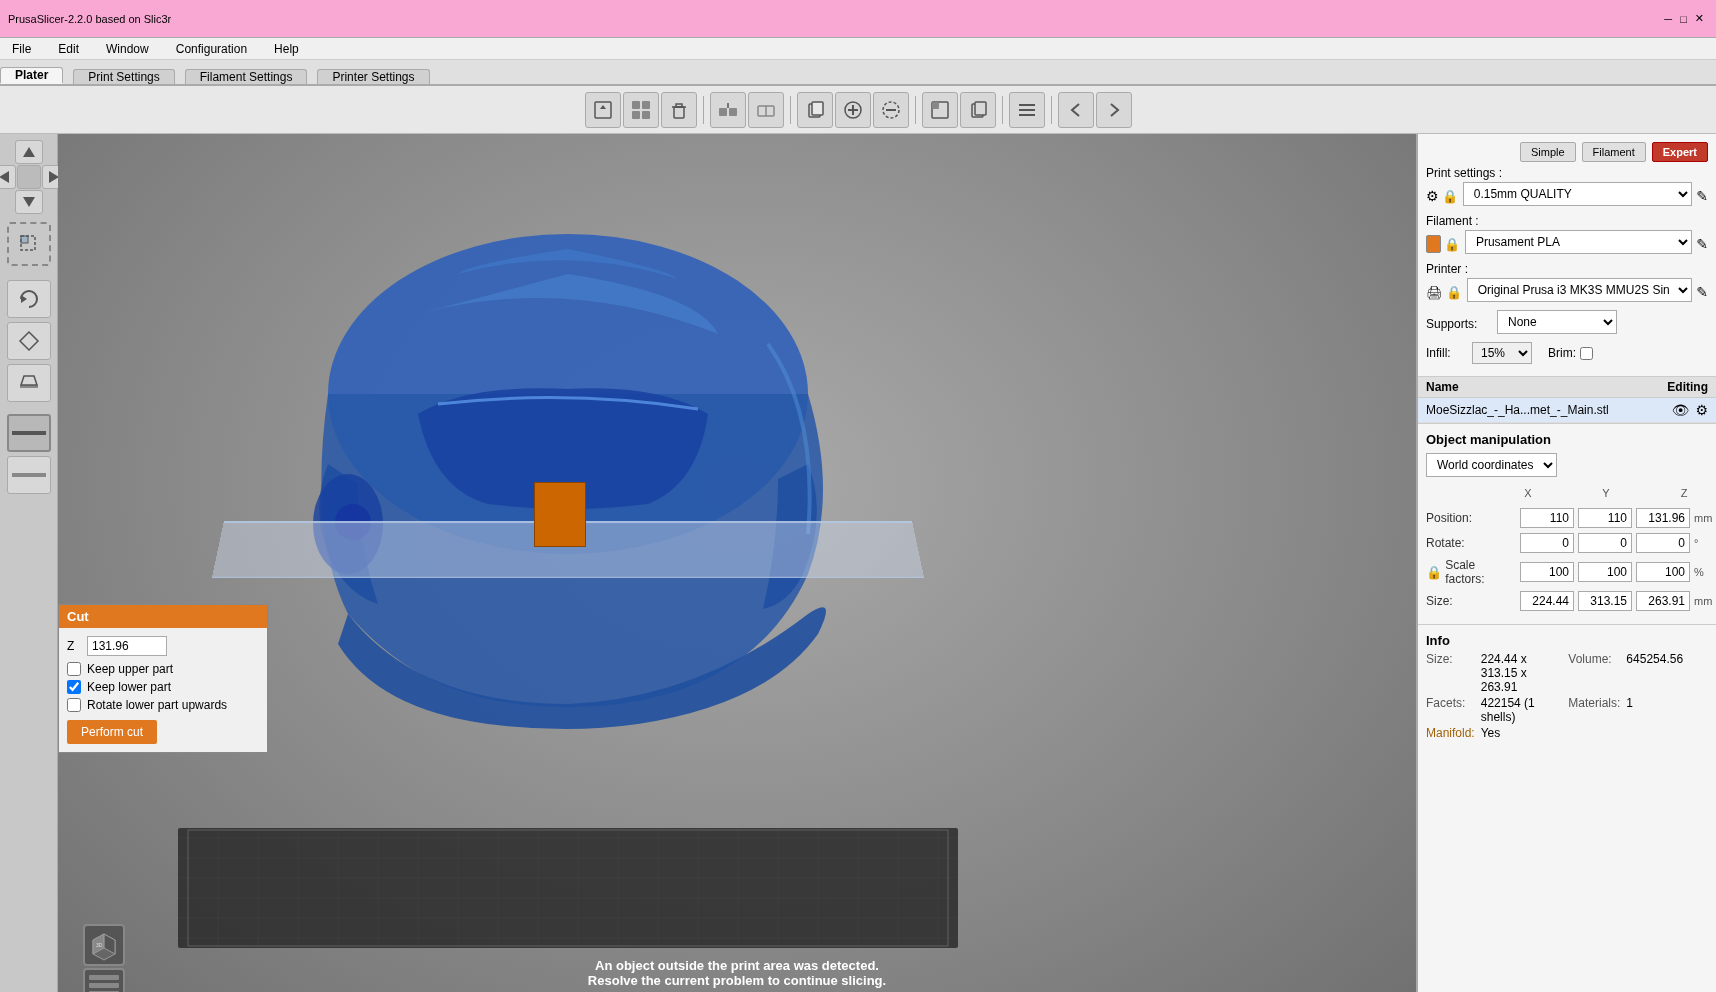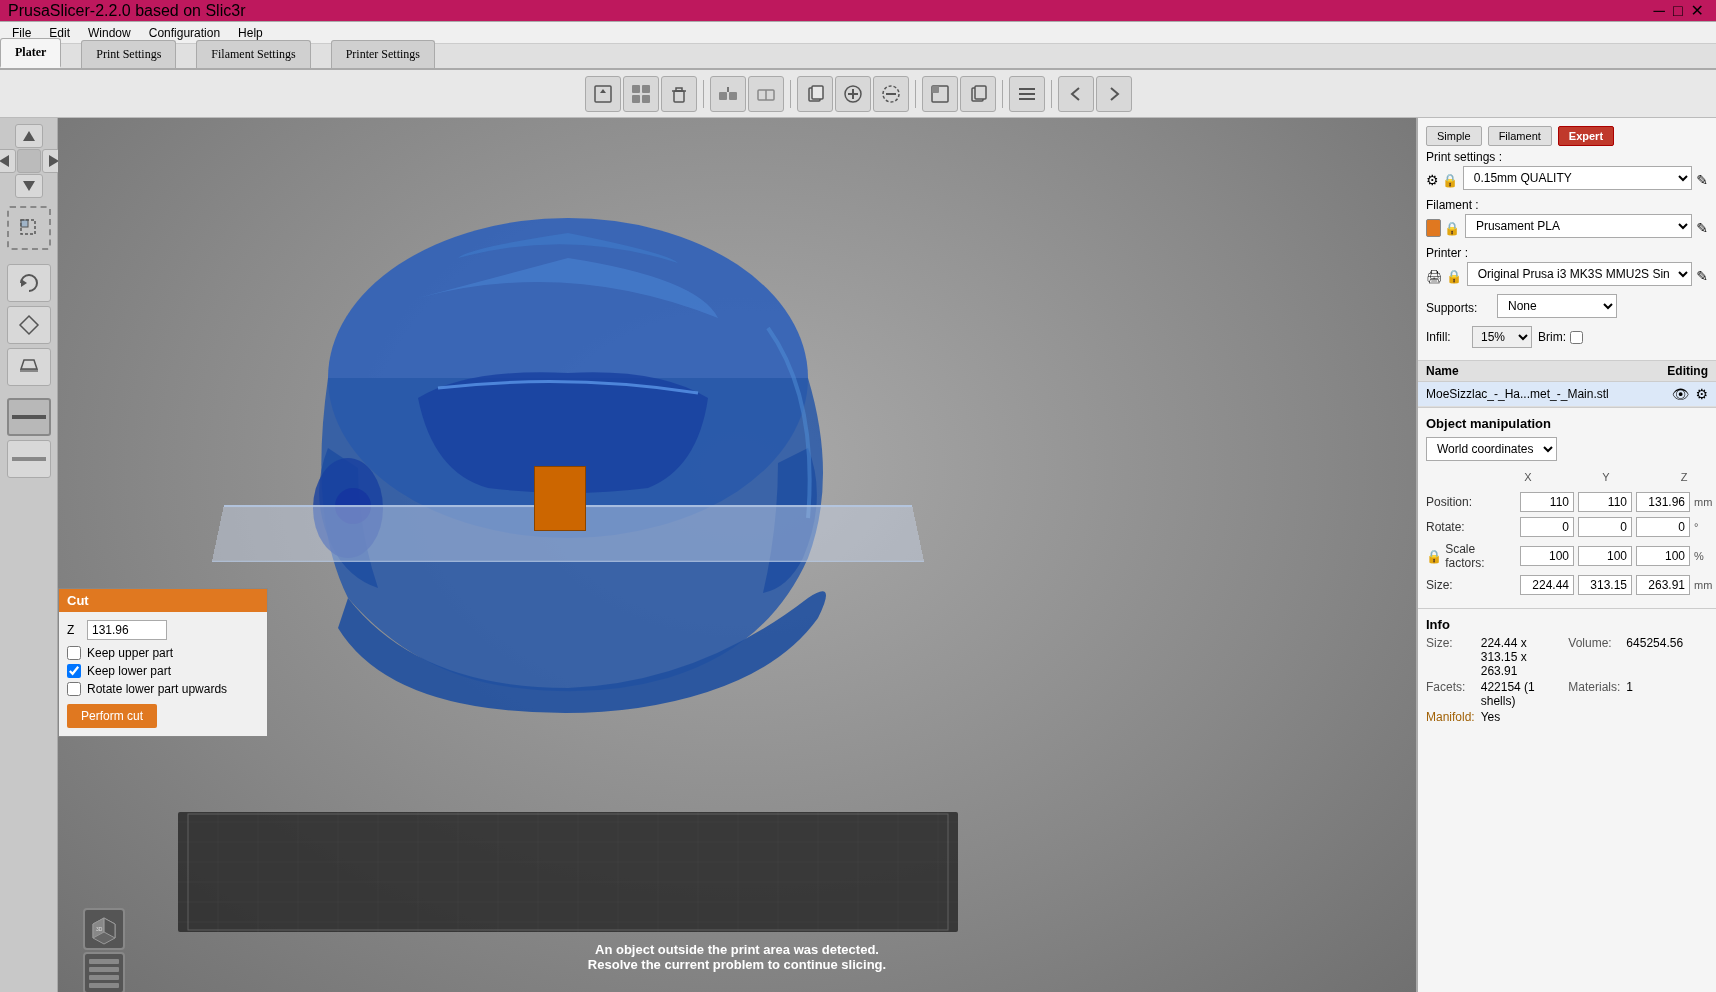--- a/index.html
+++ b/index.html
@@ -1,27 +1,27 @@
 <!DOCTYPE html>
 <html><head>
   <meta charset="utf-8">
   <style>
     * { box-sizing: border-box; margin: 0; padding: 0; }
     body { font-family: 'Segoe UI', Arial, sans-serif; font-size: 12px; background: #c0c0c0; color: #000; width: 1716px; height: 992px; overflow: hidden; }
 
     
-    #titlebar { background: #be185d; height: 22px; display: flex; align-items: center; padding: 0 8px; border-bottom: 1px solid #aaa; font-size: 16px; }
-
-    
-    #menubar { background: #f0f0f0; height: 22px; display: flex; align-items: center; padding: 0 4px; border-bottom: 1px solid #ccc; gap: 2px; }
+    #titlebar { background: #f9a8d4; height: 38px; display: flex; align-items: center; padding: 0 8px; border-bottom: 1px solid #aaa; font-size: 11px; }
+
+    
+    #menubar { background: #f0f0f0; height: 22px; display: flex; align-items: center; padding: 0 4px; border-bottom: 1px solid #ccc; gap: 11px; }
     #menubar span { padding: 2px 8px; cursor: pointer; font-size: 12px; }
 
     
     #tabbar { background: #e0e0e0; height: 26px; display: flex; align-items: flex-end; padding: 0 0 0 0; border-bottom: 2px solid #aaa; }
-    .tab { padding: 6px 14px; font-size: 12px; cursor: pointer; background: #d0d0d0; border: 1px solid #aaa; border-bottom: none; margin-right: 20px; border-radius: 3px 3px 0 0; font-family: Liberation Serif, serif; }
+    .tab { padding: 0 14px; font-size: 12px; cursor: pointer; background: #d0d0d0; border: 1px solid #aaa; border-bottom: none; margin-right: 10px; border-radius: 3px 3px 0 0; }
     .tab.active { background: #f5f5f5; border-bottom: 2px solid #f5f5f5; font-weight: bold; }
 
     
     #toolbar { background: #e8e8e8; height: 48px; display: flex; align-items: center; justify-content: center; border-bottom: 1px solid #bbb; gap: 2px; padding: 0 8px; }
     .toolbar-btn { width: 36px; height: 36px; background: #d8d8d8; border: 1px solid #aaa; border-radius: 3px; display: flex; align-items: center; justify-content: center; cursor: pointer; font-size: 16px; }
     .toolbar-sep { width: 1px; height: 28px; background: #aaa; margin: 0 4px; }
 
     
     #main { display: flex; height: calc(992px - 22px - 22px - 26px - 48px); }
 
@@ -421,21 +421,21 @@
           </svg>
         </div>
       </div>
     </div>
   </div>
 
   <div id="right-panel">
 
     <div id="print-settings">
 
-      <div class="section-row" style="justify-content:flex-start;margin-bottom:4px;">
+      <div class="section-row" style="justify-content:flex-end;margin-bottom:4px;">
         <button class="mode-btn">Simple</button>
         <button class="mode-btn">Filament</button>
         <button class="mode-btn expert active">Expert</button>
       </div>
 
       <div style="margin-bottom:4px;">
         <span style="font-size:12px;display:block;margin-bottom:2px;">Print settings :</span>
         <div style="display:flex;align-items:center;gap:4px;">
           <span style="font-size:14px;">⚙</span>
           <span style="font-size:13px;">🔒</span>
@@ -479,21 +479,21 @@
         </select>
       </div>
       <div class="infill-row">
         <span style="font-size:12px;min-width:40px;">Infill:</span>
         <select class="infill-select">
           <option>15%</option>
           <option>10%</option>
           <option>20%</option>
           <option>30%</option>
         </select>
-        <div class="brim-cb" style="">
+        <div class="brim-cb" style="margin-left:10px;">
           <span style="font-size:12px;">Brim:</span>
           <input type="checkbox" style="">
         </div>
       </div>
     </div>
 
     <div id="object-list">
       <div class="obj-list-header">
         <span class="col-name">Name</span>
         <span class="col-editing">Editing</span>

